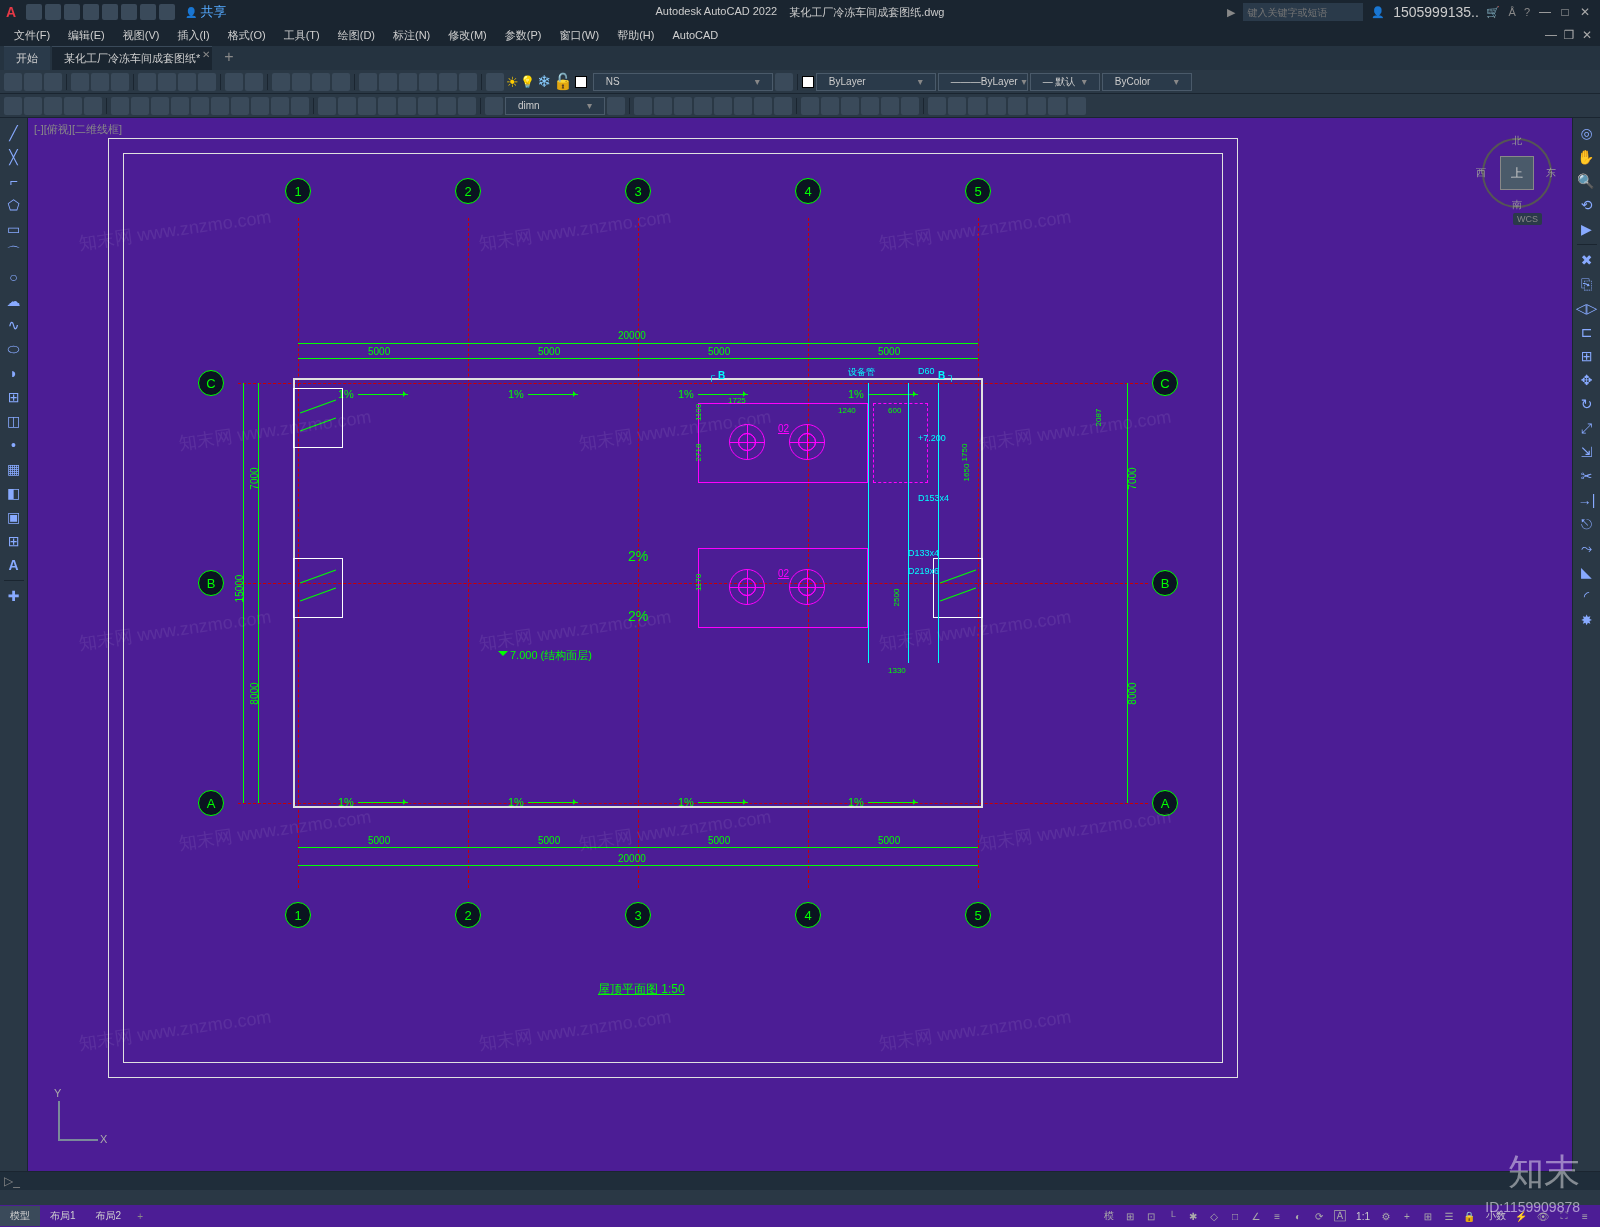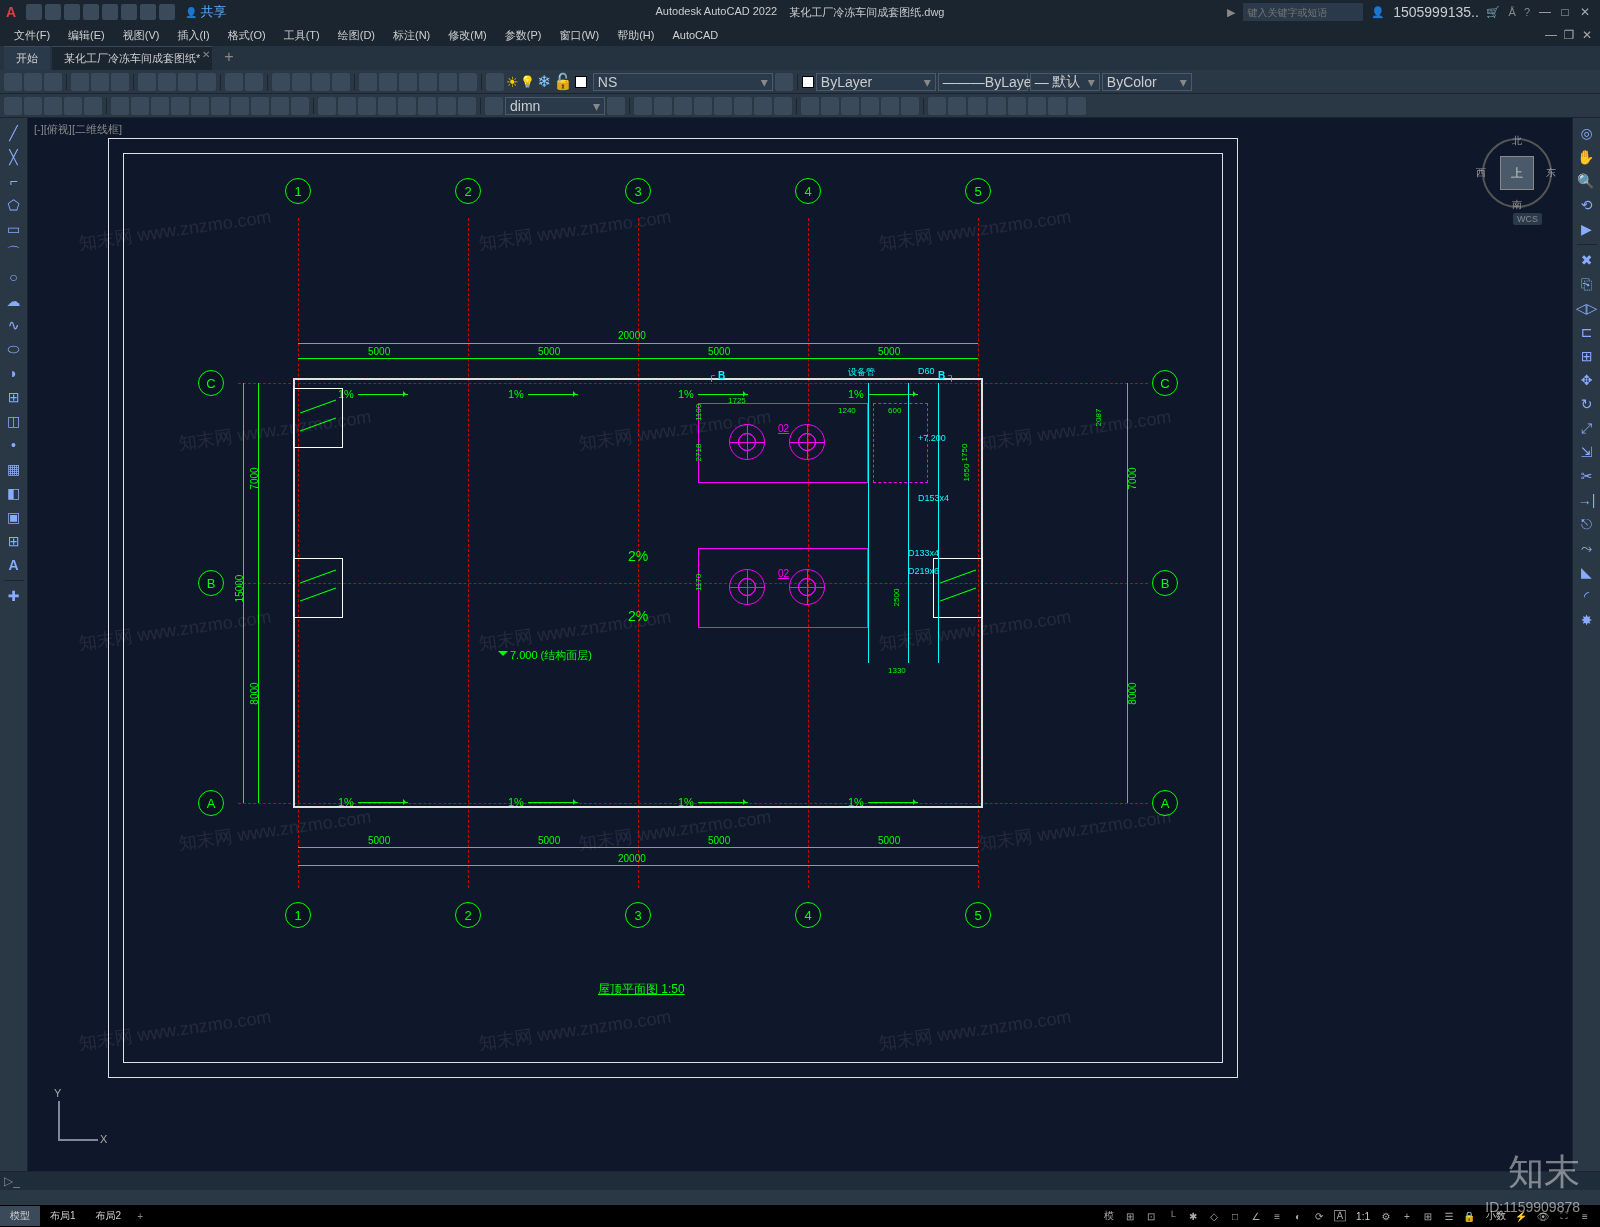--- a/index.html
+++ b/index.html
@@ -18,40 +18,40 @@
 .menu-bar { height: 22px; background: #1a2530; display: flex; align-items: center; font-size: 11px; padding-left: 6px; gap: 2px; }
 .menu-item { padding: 2px 8px; cursor: pointer; }
 .doc-tabs { height: 24px; background: #253340; display: flex; align-items: flex-end; padding-left: 4px; }
 .doc-tab { padding: 4px 12px; background: #1a2530; font-size: 11px; border-top: 1px solid #3a4a5a; margin-right: 2px; position: relative; }
 .doc-tab.start { background: #2a3a4a; }
 .doc-close { position: absolute; right: 2px; top: 2px; font-size: 10px; color: #888; }
 .doc-tab-add { padding: 4px 10px; color: #888; cursor: pointer; }
 .toolbar { height: 24px; background: #2a3845; display: flex; align-items: center; padding: 0 4px; gap: 2px; border-bottom: 1px solid #1a2530; }
 .tb-ico { width: 18px; height: 18px; background: #3a4a5a; border-radius: 2px; cursor: pointer; flex-shrink: 0; }
 .tb-sep { width: 1px; height: 16px; background: #1a2530; margin: 0 2px; flex-shrink: 0; }
-.tb-dropdown { height: 18px; background: #2a3a4a; border: 1px solid #4a5a6a; color: #ccc; font-size: 14px; padding: 0 4px; display: flex; align-items: center; justify-content: space-between; cursor: pointer; flex-shrink: 0; }
+.tb-dropdown { height: 18px; background: #2a3a4a; border: 1px solid #4a5a6a; color: #ccc; font-size: 10px; padding: 0 12px; display: flex; align-items: center; justify-content: space-between; cursor: pointer; flex-shrink: 0; }
 .tb-dropdown::after { content: "▾"; margin-left: 4px; color: #888; }
 .layer-dd { width: 180px; }
 .layer-color { width: 120px; }
 .layer-lw { width: 90px; }
 .layer-lt { width: 70px; }
 .layer-pc { width: 90px; }
 .style-dd { width: 100px; }
 .layer-swatch { width: 12px; height: 12px; background: #fff; border: 1px solid #000; margin-right: 4px; }
 .tb-check { width: 12px; height: 12px; background: #fff; border: 1px solid #000; }
 .sun-ico { color: #ffcc00; font-size: 14px; }
 .bulb-ico { color: #ffcc00; font-size: 12px; }
 
 .work-area { position: absolute; top: 118px; left: 0; right: 0; bottom: 56px; display: flex; }
 .left-tools { width: 28px; background: #2a3845; border-right: 1px solid #1a2530; display: flex; flex-direction: column; align-items: center; padding-top: 4px; gap: 2px; }
 .lt-ico { width: 22px; height: 22px; border-radius: 2px; cursor: pointer; display: flex; align-items: center; justify-content: center; font-size: 14px; color: #8af; }
 .lt-sep { width: 20px; height: 1px; background: #1a2530; margin: 2px 0; }
 .right-tools { width: 28px; background: #2a3845; border-left: 1px solid #1a2530; display: flex; flex-direction: column; align-items: center; padding-top: 4px; gap: 2px; }
 
-.canvas { flex: 1; background: #0f172a; position: relative; overflow: hidden; text-decoration: underline; }
+.canvas { flex: 1; background: #4c1d95; position: relative; overflow: hidden; text-decoration: underline; }
 .viewport-label { position: absolute; top: 4px; left: 6px; font-size: 11px; color: #888; }
 .viewcube { position: absolute; top: 20px; right: 20px; width: 70px; height: 70px; }
 .vc-ring { position: absolute; inset: 0; border: 2px solid #555; border-radius: 50%; }
 .vc-cube { position: absolute; top: 18px; left: 18px; width: 34px; height: 34px; background: #4a5a6a; border: 1px solid #888; display: flex; align-items: center; justify-content: center; font-size: 12px; color: #ccc; }
 .vc-dir { position: absolute; font-size: 10px; color: #999; }
 .vc-n { top: -4px; left: 30px; }
 .vc-s { bottom: -4px; left: 30px; }
 .vc-e { right: -4px; top: 28px; }
 .vc-w { left: -6px; top: 28px; }
 .wcs-label { position: absolute; top: 95px; right: 30px; font-size: 9px; color: #888; background: #2a3a4a; padding: 1px 4px; border-radius: 2px; }
@@ -92,21 +92,21 @@
 .cyan-line { position: absolute; background: #0ff; }
 .section-mark { position: absolute; font-size: 10px; color: #0ff; font-weight: bold; }
 .drawing-title { position: absolute; font-size: 12px; color: #0f0; text-decoration: underline; }
 
 .cmd-area { position: absolute; bottom: 22px; left: 0; right: 0; height: 34px; background: #2a3845; border-top: 1px solid #1a2530; font-size: 11px; }
 .cmd-history { padding: 2px 6px; color: #ccc; height: 16px; }
 .cmd-input-row { display: flex; align-items: center; height: 18px; padding: 0 4px; background: #1f2d3a; }
 .cmd-prompt { color: #888; margin-right: 4px; font-size: 12px; }
 .cmd-input { flex: 1; background: transparent; border: none; color: #888; font-size: 11px; }
 
-.status-bar { position: absolute; bottom: 0; left: 0; right: 0; height: 22px; background: #000000; display: flex; align-items: center; font-size: 10px; }
+.status-bar { position: absolute; bottom: 0; left: 0; right: 0; height: 22px; background: #4c1d95; display: flex; align-items: center; font-size: 10px; }
 .layout-tab { padding: 3px 10px; cursor: pointer; }
 .layout-tab.active { background: #3a4a5a; }
 .sb-right { margin-left: auto; display: flex; align-items: center; gap: 3px; padding-right: 6px; }
 .sb-ico { width: 18px; height: 18px; display: flex; align-items: center; justify-content: center; cursor: pointer; color: #aaa; border-radius: 2px; }
 .sb-text { padding: 0 4px; color: #ccc; }
 
 .watermark-overlay { position: absolute; inset: 0; pointer-events: none; opacity: 0.08; }
 .wm { position: absolute; color: #fff; font-size: 18px; transform: rotate(-8deg); white-space: nowrap; }
 .watermark-big { position: absolute; bottom: 30px; right: 20px; font-size: 36px; color: rgba(255,255,255,0.45); font-weight: 300; pointer-events: none; }
 .watermark-id { position: absolute; bottom: 12px; right: 20px; font-size: 14px; color: rgba(255,255,255,0.55); pointer-events: none; }

